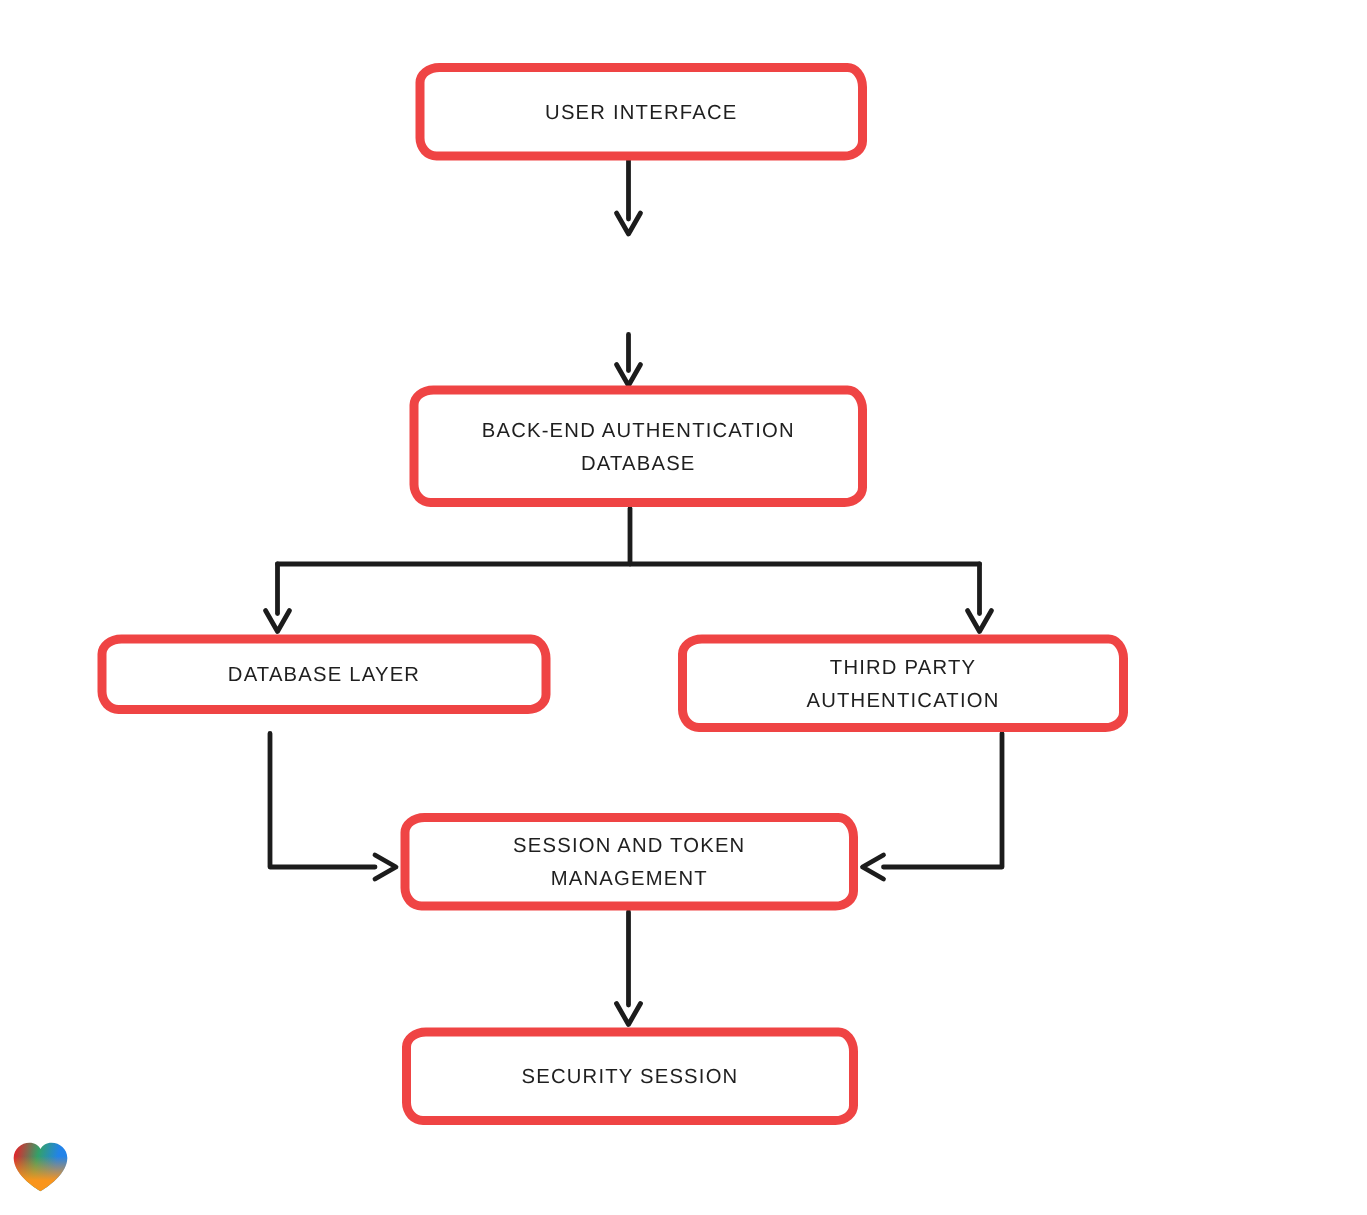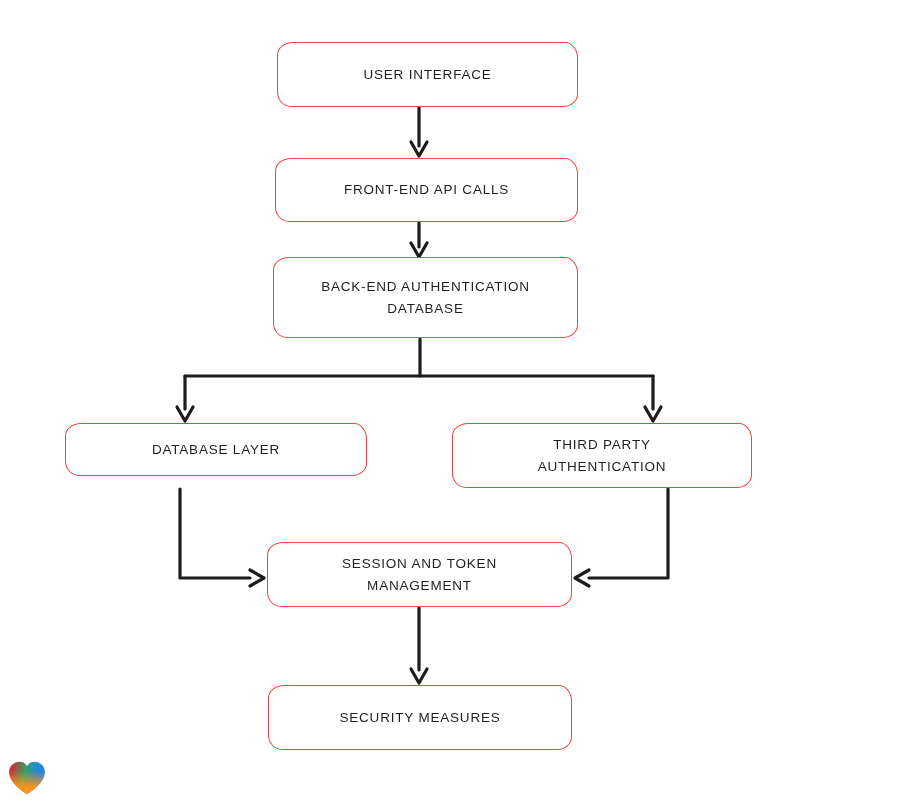--- a/index.html
+++ b/index.html
@@ -20,21 +20,21 @@
     left: 0;
     top: 0;
     width: 911px;
     height: 810px;
     pointer-events: none;
   }
   .node {
     position: absolute;
     box-sizing: border-box;
     background: #ffffff;
-    border: 1px solid #ef4444;
+    border: 6px solid #ef4444;
     display: flex;
     align-items: center;
     justify-content: center;
     text-align: center;
     color: #1f1f1f;
     font-size: 13.5px;
     letter-spacing: 0.8px;
     line-height: 1.6;
     padding: 0 36px;
     
@@ -101,42 +101,39 @@
         <path d="M419 608 V670"></path>
         <path d="M411 669 L419 683 L427 669"></path>
       </g>
     </g>
   </svg>
 
   <div class="node" id="n-user">
     <span class="node-label">USER INTERFACE</span>
   </div>
 
-  <div class="node" id="n-frontend">
-    <span class="node-label">FRONT-END API CALLS</span>
-  </div>
 
   <div class="node" id="n-backend">
     <span class="node-label">BACK-END AUTHENTICATION DATABASE</span>
   </div>
 
   <div class="node" id="n-database">
     <span class="node-label">DATABASE LAYER</span>
   </div>
 
   <div class="node" id="n-thirdparty">
     <span class="node-label">THIRD PARTY AUTHENTICATION</span>
   </div>
 
   <div class="node" id="n-session">
     <span class="node-label">SESSION AND TOKEN MANAGEMENT</span>
   </div>
 
   <div class="node" id="n-security">
-    <span class="node-label">SECURITY MEASURES</span>
+    <span class="node-label">SECURITY SESSION</span>
   </div>
 
   <button class="logo-badge" title="">
     <svg width="38" height="36" viewBox="0 0 34 31" xmlns="http://www.w3.org/2000/svg">
       <defs>
         <linearGradient id="heart-h" x1="0" y1="0" x2="1" y2="0.18">
           <stop offset="0.05" stop-color="#e2242b"></stop>
           <stop offset="0.48" stop-color="#33a169"></stop>
           <stop offset="0.85" stop-color="#2283e8"></stop>
         </linearGradient>

